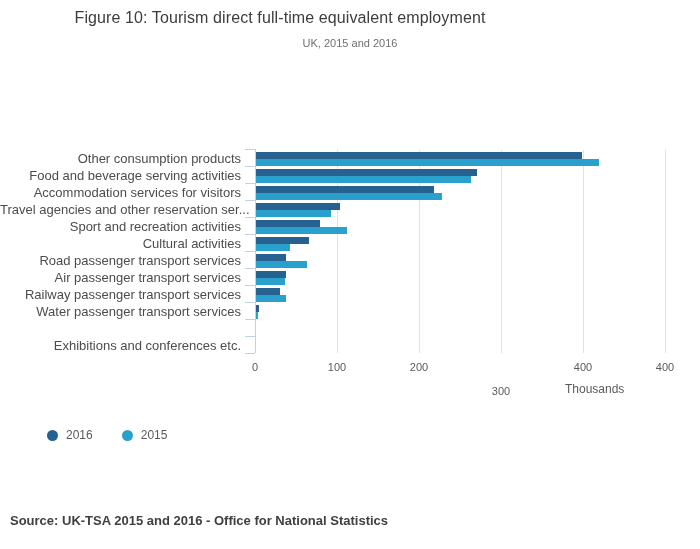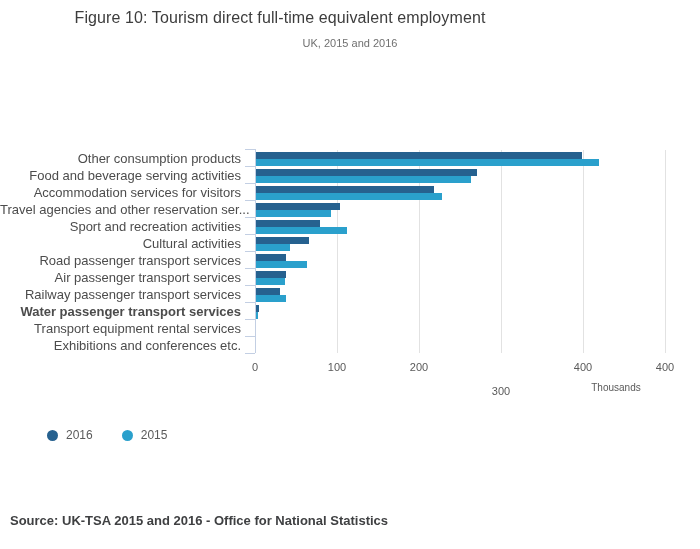--- a/index.html
+++ b/index.html
@@ -19,21 +19,21 @@
   .gridline { position:absolute; top:1px; width:1px; height:203px; background:#e2e2e2; }
   .yaxis { position:absolute; left:255px; top:0; width:1px; height:204px; background:#c3cfe3; }
   .ytick { position:absolute; left:245px; width:10px; height:1px; background:#c3cfe3; }
   .row { position:absolute; left:0; width:700px; height:17px; }
   .cat-label {
     position:absolute; left:0; top:2px; width:241px; text-align:right;
     font-size:13px; color:#4c4c4c; white-space:nowrap;
   }
   .bar { position:absolute; left:256px; height:7px; }
   .xlabel { position:absolute; top:212px; width:60px; text-align:center; font-size:11px; color:#5a5a5a; }
-  .xunit { position:absolute; top:233px; left:565px; width:102px; text-align:center; font-size:10px; color:#5a5a5a; }
+  .xunit { position:absolute; top:233px; left:565px; width:102px; text-align:left; font-size:12px; color:#5a5a5a; }
   .legend { position:absolute; top:408px; left:47px; display:flex; gap:29px; align-items:center;margin-top:20px; }
   .legend-item { display:flex; align-items:center; gap:8px; font-size:12px; color:#5a5a5a; cursor:pointer; }
   .legend-dot { width:11px; height:11px; border-radius:50%; flex:0 0 auto; }
   .source {
     position:absolute; top:513px; left:10px; font-size:13px; font-weight:bold; color:#3f4042;
   }
 </style>
 </head>
 <body>
 
@@ -106,29 +106,24 @@
       <div class="row" style="top: 119px;">
         <div class="cat-label">Air passenger transport services</div>
         <div class="bar" style="top: 3px; width: 30.34px; background: rgb(38, 97, 143);"></div>
         <div class="bar" style="top: 10px; width: 28.7px; background: rgb(42, 160, 204);"></div>
       </div>
       <div class="row" style="top: 136px;">
         <div class="cat-label">Railway passenger transport services</div>
         <div class="bar" style="top: 3px; width: 23.78px; background: rgb(38, 97, 143);"></div>
         <div class="bar" style="top: 10px; width: 29.52px; background: rgb(42, 160, 204);"></div>
       </div>
-      <div class="row" style="top: 153px; font-weight: bold;">
+      <div class="row" style="top: 153px;">
         <div class="cat-label">Water passenger transport services</div>
         <div class="bar" style="top: 3px; width: 3.28px; background: rgb(38, 97, 143);"></div>
         <div class="bar" style="top: 10px; width: 1.64px; background: rgb(42, 160, 204);"></div>
-      </div>
-      <div class="row" style="top: 170px;">
-        <div class="cat-label">Transport equipment rental services</div>
-        <div class="bar" style="top: 3px; width: 0px; background: rgb(38, 97, 143);"></div>
-        <div class="bar" style="top: 10px; width: 0px; background: rgb(42, 160, 204);"></div>
       </div>
       <div class="row" style="top: 187px;">
         <div class="cat-label">Exhibitions and conferences etc.</div>
         <div class="bar" style="top: 3px; width: 0px; background: rgb(38, 97, 143);"></div>
         <div class="bar" style="top: 10px; width: 0px; background: rgb(42, 160, 204);"></div>
       </div>
     </div>
 
   <div class="legend">
     <div class="legend-item">

